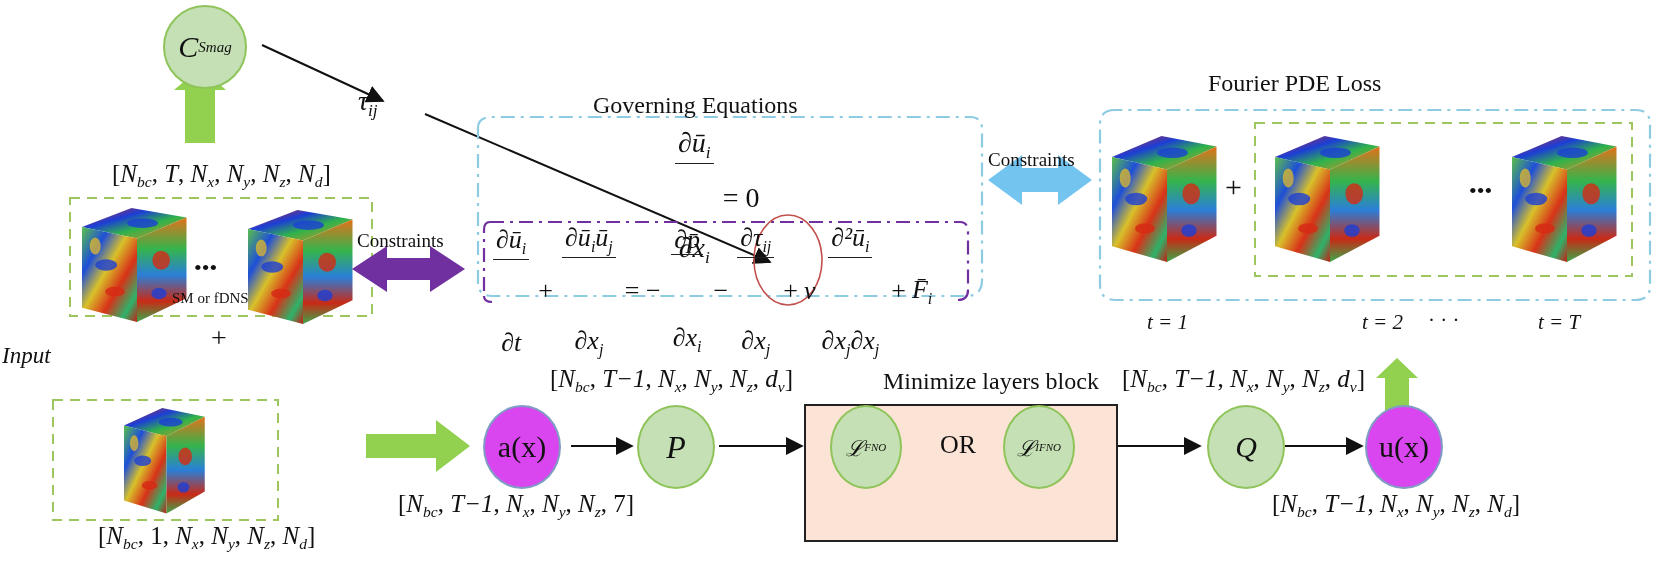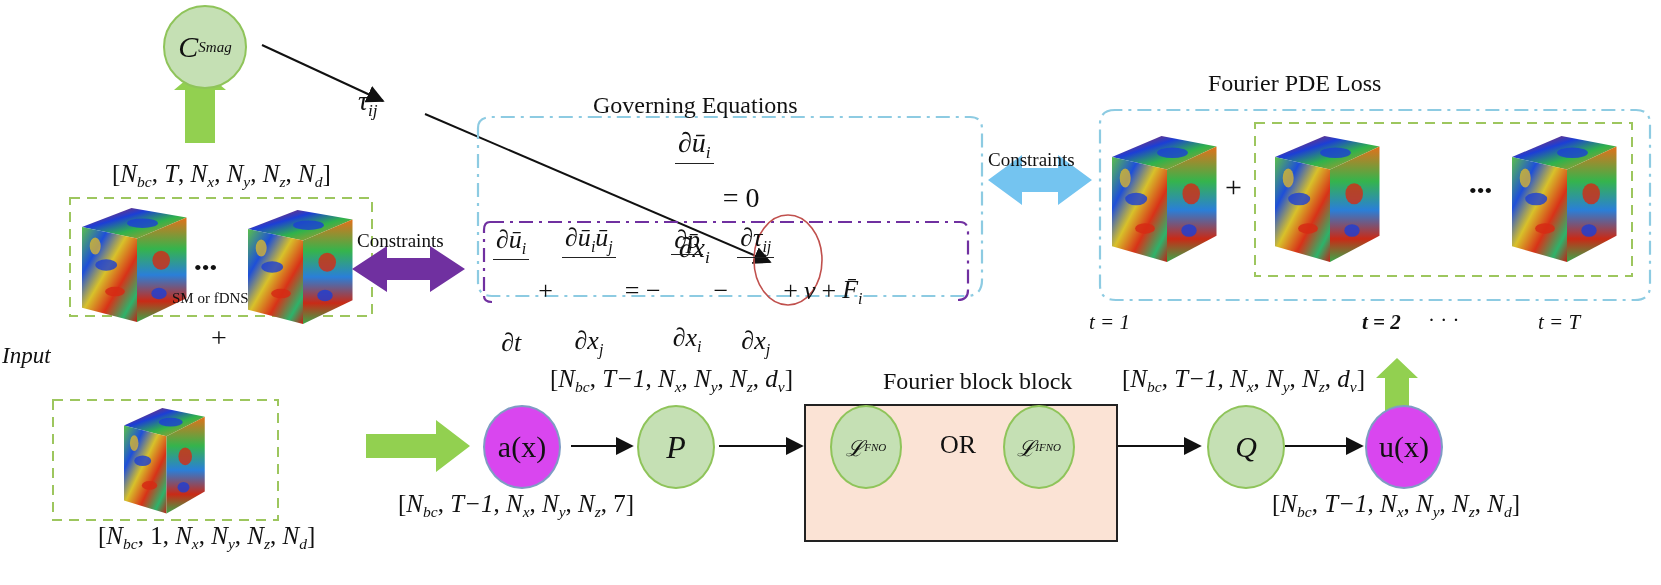--- a/index.html
+++ b/index.html
@@ -121,31 +121,31 @@
     <span class="sup" style="font-size:11px">IFNO</span>
 </div>
 <div class="node green" style="left:1207px;top:405px;width:74px;height:80px;font-size:30px;">Q</div>
 <div class="node blue" style="left:1365px;top:405px;width:74px;height:80px;font-size:30px;font-style:normal;">u(x)</div>
 
 <div class="lbl it" style="left:358px;top:85px;font-size:28px;">
   <span>τ</span><span class="sub">ij</span>
 </div>
 <div class="lbl" style="left:593px;top:92px;font-size:24px;">Governing Equations</div>
 <div class="lbl" style="left:1208px;top:70px;font-size:24px;">Fourier PDE Loss</div>
-<div class="lbl" style="left:883px;top:368px;font-size:24px;">Fourier block block</div>
+<div class="lbl" style="left:883px;top:368px;font-size:24px;">Minimize layers block</div>
 <div class="lbl" style="left:357px;top:230px;font-size:19px;">Constraints</div>
 <div class="lbl" style="left:988px;top:149px;font-size:19px;">Constraints</div>
 <div class="lbl" style="left:172px;top:290px;font-size:15px;">SM or fDNS</div>
 <div class="lbl" style="left:2px;top:343px;font-size:23px;font-style:italic;">Input</div>
 <div class="lbl" style="left:211px;top:322px;font-size:28px;">+</div>
 <div class="lbl" style="left:1225px;top:170px;font-size:30px;">+</div>
 <div class="lbl" style="left:194px;top:255px;font-size:22px;">•••</div>
 <div class="lbl" style="left:1469px;top:178px;font-size:22px;">•••</div>
-<div class="lbl it" style="left:1089px;top:310px;font-size:21px;">t = 1</div>
-<div class="lbl it" style="left:1362px;top:310px;font-size:21px;font-weight:bold;">t = 2</div>
+<div class="lbl it" style="left:1147px;top:310px;font-size:21px;">t = 1</div>
+<div class="lbl it" style="left:1362px;top:310px;font-size:21px;">t = 2</div>
 <div class="lbl" style="left:1428px;top:308px;font-size:21px;">·  ·  ·</div>
 <div class="lbl it" style="left:1508px;top:310px;font-size:21px;margin-left:30px;">t = T</div>
 
 <div class="lbl dims" style="left:112px;top:160px;">[<span><span class="it">N</span><span class="sub">bc</span></span>, <span><span class="it">T</span></span>, <span><span class="it">N</span><span class="sub">x</span></span>, <span><span class="it">N</span><span class="sub">y</span></span>, <span><span class="it">N</span><span class="sub">z</span></span>, <span><span class="it">N</span><span class="sub">d</span></span>]</div>
 <div class="lbl dims" style="left:98px;top:522px;">[<span><span class="it">N</span><span class="sub">bc</span></span>, <span><span class="">1</span></span>, <span><span class="it">N</span><span class="sub">x</span></span>, <span><span class="it">N</span><span class="sub">y</span></span>, <span><span class="it">N</span><span class="sub">z</span></span>, <span><span class="it">N</span><span class="sub">d</span></span>]</div>
 <div class="lbl dims" style="left:398px;top:490px;">[<span><span class="it">N</span><span class="sub">bc</span></span>, <span><span class="it">T−1</span></span>, <span><span class="it">N</span><span class="sub">x</span></span>, <span><span class="it">N</span><span class="sub">y</span></span>, <span><span class="it">N</span><span class="sub">z</span></span>, <span><span class="">7</span></span>]</div>
 <div class="lbl dims" style="left:550px;top:365px;">[<span><span class="it">N</span><span class="sub">bc</span></span>, <span><span class="it">T−1</span></span>, <span><span class="it">N</span><span class="sub">x</span></span>, <span><span class="it">N</span><span class="sub">y</span></span>, <span><span class="it">N</span><span class="sub">z</span></span>, <span><span class="it">d</span><span class="sub">v</span></span>]</div>
 <div class="lbl dims" style="left:1122px;top:365px;">[<span><span class="it">N</span><span class="sub">bc</span></span>, <span><span class="it">T−1</span></span>, <span><span class="it">N</span><span class="sub">x</span></span>, <span><span class="it">N</span><span class="sub">y</span></span>, <span><span class="it">N</span><span class="sub">z</span></span>, <span><span class="it">d</span><span class="sub">v</span></span>]</div>
 <div class="lbl dims" style="left:1272px;top:490px;">[<span><span class="it">N</span><span class="sub">bc</span></span>, <span><span class="it">T−1</span></span>, <span><span class="it">N</span><span class="sub">x</span></span>, <span><span class="it">N</span><span class="sub">y</span></span>, <span><span class="it">N</span><span class="sub">z</span></span>, <span><span class="it">N</span><span class="sub">d</span></span>]</div>
 
@@ -172,15 +172,19 @@
       <span class="num">∂p̄</span>
       <span class="den">∂x<span class="sub">i</span></span>
     </span>
   <span class="op">−</span>
   <span class="frac">
       <span class="num">∂τ<span class="sub">ij</span></span>
       <span class="den">∂x<span class="sub">j</span></span>
     </span>
   <span class="op">+</span>
     <span>ν</span>
+  <span class="frac">
+      <span class="num">∂²ū<span class="sub">i</span></span>
+      <span class="den">∂x<span class="sub">j</span>∂x<span class="sub">j</span></span>
+    </span>
   <span class="op">+</span>
     <span>F̄<span class="sub">i</span></span>
 </div>
 
 </body></html>

